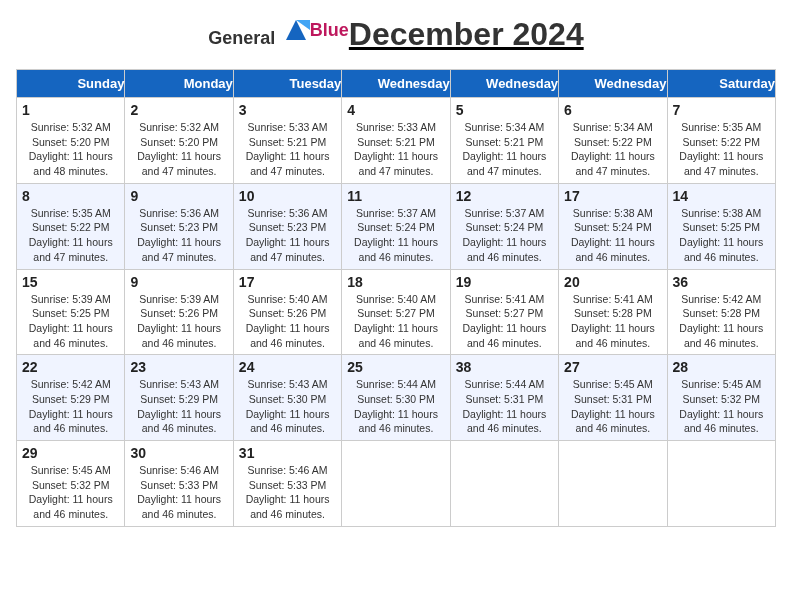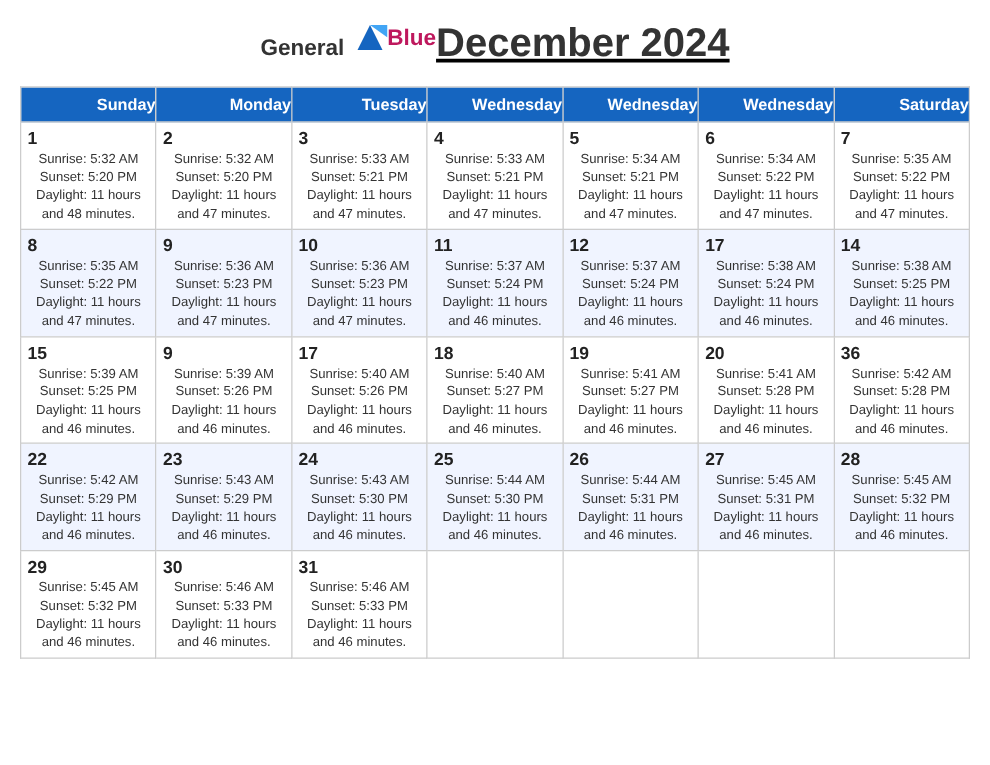--- a/index.html
+++ b/index.html
@@ -228,21 +228,21 @@
       </td>
       <td>
         <div class="day-number">24</div>
         <div class="day-info">Sunrise: 5:43 AM<br>Sunset: 5:30 PM<br>Daylight: 11 hours<br>and 46 minutes.</div>
       </td>
       <td>
         <div class="day-number">25</div>
         <div class="day-info">Sunrise: 5:44 AM<br>Sunset: 5:30 PM<br>Daylight: 11 hours<br>and 46 minutes.</div>
       </td>
       <td>
-        <div class="day-number">26</div>
+        <div class="day-number">38</div>
         <div class="day-info">Sunrise: 5:44 AM<br>Sunset: 5:31 PM<br>Daylight: 11 hours<br>and 46 minutes.</div>
       </td>
       <td>
         <div class="day-number">27</div>
         <div class="day-info">Sunrise: 5:45 AM<br>Sunset: 5:31 PM<br>Daylight: 11 hours<br>and 46 minutes.</div>
       </td>
       <td>
         <div class="day-number">28</div>
         <div class="day-info">Sunrise: 5:45 AM<br>Sunset: 5:32 PM<br>Daylight: 11 hours<br>and 46 minutes.</div>
       </td>

